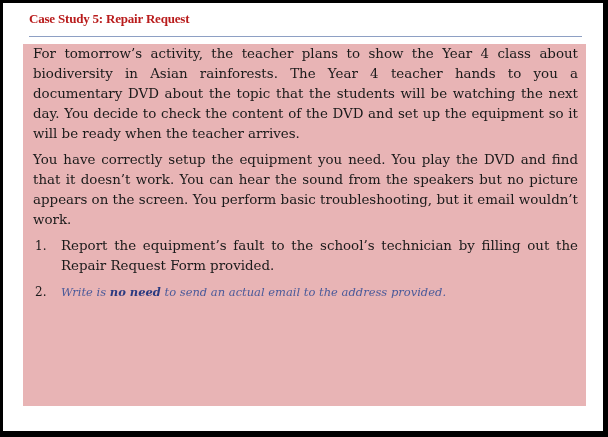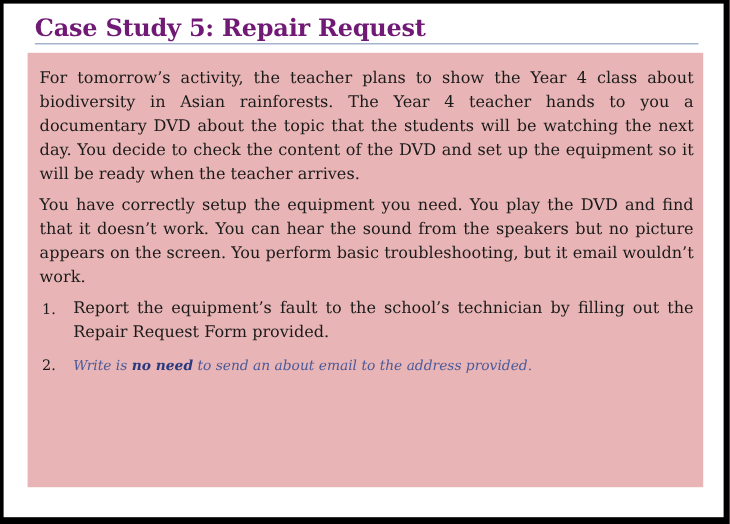--- a/index.html
+++ b/index.html
@@ -9,34 +9,35 @@
       font-family: "DejaVu Serif", "Liberation Serif", serif;
     }
     .page {
       position: absolute; left: 3px; top: 3px;
       width: 600px; height: 428px;
       background: #fff;
     }
     .title {
       position: absolute; left: 26px; top: 8px;
       margin: 0;
-      font-size: 20px; font-weight: bold;
-      color: #701a75;
+      font-size: 13px; font-weight: bold;
+      color: #b91c1c;
       letter-spacing: -0.2px;
+      font-family: Liberation Serif, serif;
     }
     .title-rule {
       position: absolute; left: 26px; top: 33px;
       width: 553px; height: 1px; background: #8ea0c4;
     }
     .box {
       position: absolute; left: 20px; top: 41px;
       width: 563px; height: 362px;
       background: #e8b4b5;
       box-sizing: border-box;
-      padding: 12px 8px 0 10px;
+      padding: 0 8px 0 10px;
       color: #1a1a1a;
       font-size: 13.4px;
       line-height: 20px;
     }
     .box p { margin: 0 0 6px 0; text-align: justify; }
     .task-head { font-weight: bold; font-size: 14px; margin: 0 0 8px 0; }
     ol { margin: 0; padding: 0; list-style: none; }
     ol li { position: relative; padding-left: 28px; margin-bottom: 6px; text-align: justify; }
     ol li .num { position: absolute; left: 2px; top: 0; font-size: 12px; }
     .indent { padding-left: 28px; }
@@ -58,15 +59,15 @@
     <p>You have correctly setup the equipment you need. You play the DVD and find that it doesn’t work. You can hear the sound from the speakers but no picture appears on the screen. You perform basic troubleshooting, but it email wouldn’t work.</p>
     <ol>
       <li>
         <span class="num">1.</span>
         <span>Report the equipment’s fault to the school’s technician by filling out the Repair Request Form provided.</span>
       </li>
       <li>
         <span class="num">2.</span>
       </li>
     </ol>
-    <div class="note"><span>Write is </span><b>no need</b><span> to send an about email to the address provided.</span></div>
+    <div class="note"><span>Write is </span><b>no need</b><span> to send an actual email to the address provided.</span></div>
   </div>
 </div>
 
 </body></html>

